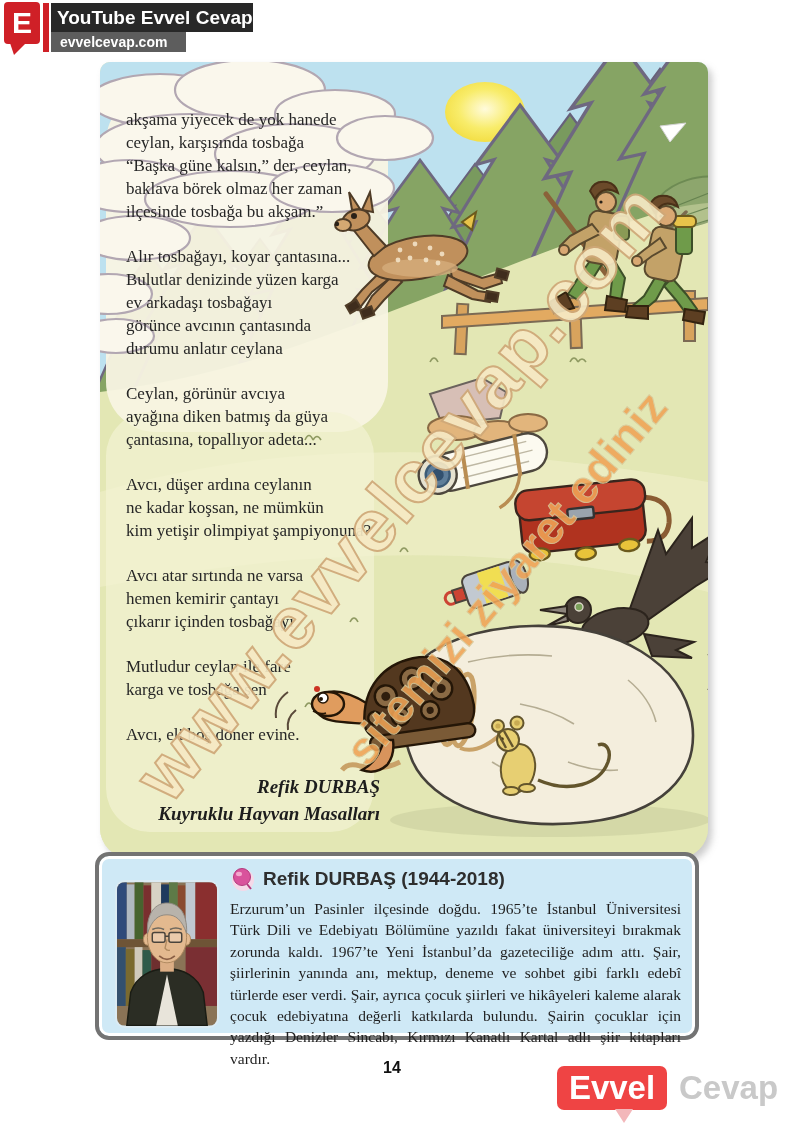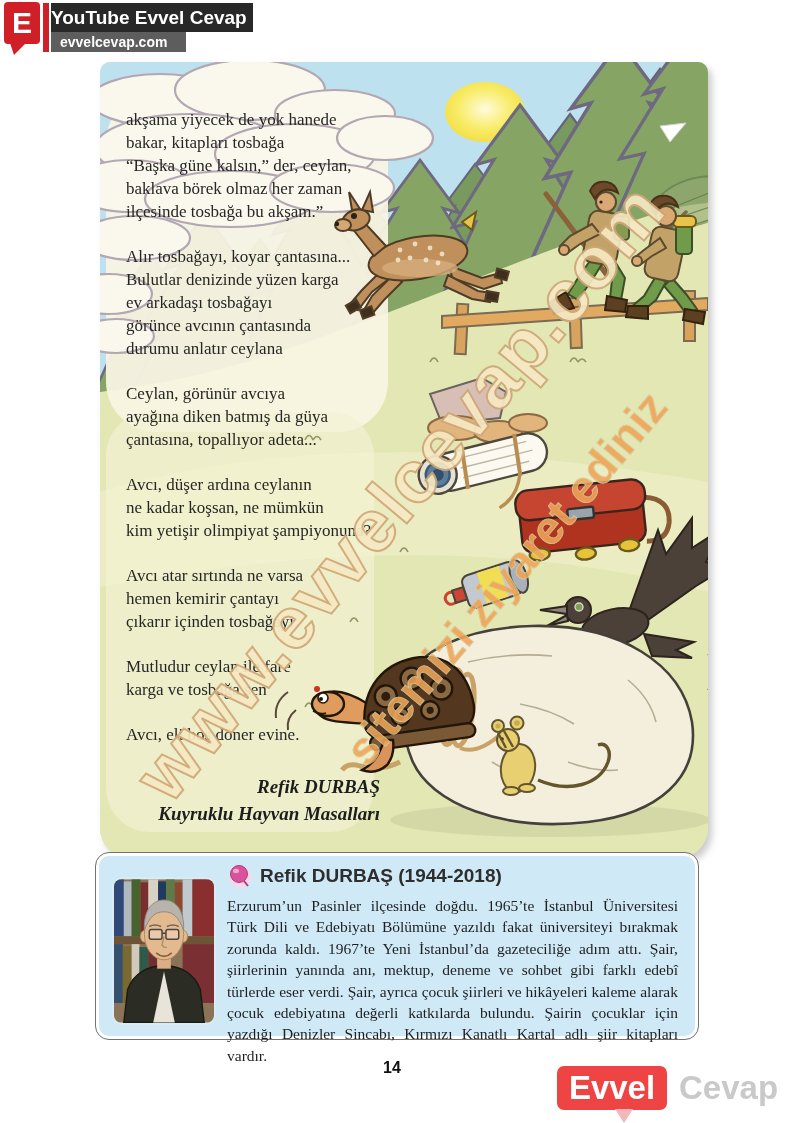--- a/index.html
+++ b/index.html
@@ -8,21 +8,21 @@
 
   
   .logo-e{position:absolute;left:4px;top:2px;width:36px;height:42px;background:#cf2027;
           border-radius:4px;color:#fff;font-weight:bold;font-size:30px;display:flex;
           align-items:center;justify-content:center;z-index:5;}
   .logo-e-tail{position:absolute;left:10px;top:43px;width:0;height:0;z-index:4;
           border-left:4px solid transparent;border-right:12px solid transparent;
           border-top:12px solid #cf2027;}
   .red-stripe{position:absolute;left:43px;top:3px;width:6px;height:49px;background:#cf2027;}
   .bar-dark{position:absolute;left:51px;top:3px;width:202px;height:29px;background:#282828;
-          color:#fff;font-size:19px;font-weight:bold;line-height:29px;padding-left:0;
+          color:#fff;font-size:19px;font-weight:bold;line-height:29px;padding-left:6px;
           box-sizing:border-box;white-space:nowrap;}
   .bar-gray{position:absolute;left:51px;top:32px;width:135px;height:20px;background:#5d5d5d;
           color:#fff;font-size:14px;font-weight:bold;line-height:20px;padding-left:9px;
           box-sizing:border-box;white-space:nowrap;}
 
   
   .page{position:absolute;left:100px;top:62px;width:608px;height:796px;overflow:hidden;
         border-radius:10px 10px 30px 30px;box-shadow:4px 5px 7px rgba(110,110,110,.35);
         background:#e3e7b4;}
   .page svg{position:absolute;left:0;top:0;}
@@ -37,21 +37,21 @@
 
   .wm{position:absolute;z-index:6;white-space:nowrap;font-weight:bold;pointer-events:none;
       font-family:"Liberation Sans",sans-serif;}
   .wm1{left:300px;top:430px;font-size:74px;color:#f6e9c4;opacity:.92;letter-spacing:1px;
       -webkit-text-stroke:2px #cfa878;transform:translate(-50%,-50%) rotate(-50deg);}
   .wm2{left:406px;top:516px;font-size:46px;color:#f0a355;opacity:.88;
       -webkit-text-stroke:1px #d8ca9a;transform:translate(-50%,-50%) rotate(-50deg);}
 
   
   .bio-box{position:absolute;left:95px;top:852px;width:604px;height:188px;background:#cfe9f6;
-        border:1px solid #737373;border-radius:14px;box-shadow:inset 0 0 0 3px #ffffff;
+        border:4px solid #737373;border-radius:14px;box-shadow:inset 0 0 0 3px #ffffff;
         box-sizing:border-box;}
   .bio-photo{position:absolute;left:16px;top:24px;width:104px;height:148px;border-radius:10px;
         overflow:hidden;border:2px solid #dcebf3;box-sizing:border-box;}
   .bio-content{position:absolute;left:131px;top:8px;width:462px;}
   .bio-title-row{display:flex;align-items:center;gap:7px;height:30px;}
   .bio-title{font-size:19px;font-weight:bold;color:#2e2e2e;white-space:nowrap;}
   .bio-text{margin:4px 11px 0 0;font-family:"Liberation Serif",serif;font-size:15.5px;
         line-height:21.4px;text-align:justify;color:#1f1f1f;}
 
   
@@ -314,21 +314,21 @@
         <circle cx="402" cy="677" r="1.8" fill="#3a2f12" stroke="none"></circle>
         <path d="M406,686 L398,671 M413,685 L404,669" stroke-width="2.4"></path>
         <ellipse cx="411" cy="729" rx="8" ry="4" fill="#e7cf72"></ellipse>
         <ellipse cx="427" cy="726" rx="8" ry="4" fill="#e7cf72"></ellipse>
       </g>
     </svg>
 
     <div class="poem">
       <div class="stanza">
         <div class="pline">akşama yiyecek de yok hanede</div>
-        <div class="pline">bakar, kitapları tosbağa</div>
+        <div class="pline">ceylan, karşısında tosbağa</div>
         <div class="pline">“Başka güne kalsın,” der, ceylan,</div>
         <div class="pline">baklava börek olmaz her zaman</div>
         <div class="pline">ilçesinde tosbağa bu akşam.”</div>
       </div>
       <div class="stanza">
         <div class="pline">Alır tosbağayı, koyar çantasına...</div>
         <div class="pline">Bulutlar denizinde yüzen karga</div>
         <div class="pline">ev arkadaşı tosbağayı</div>
         <div class="pline">görünce avcının çantasında</div>
         <div class="pline">durumu anlatır ceylana</div>

